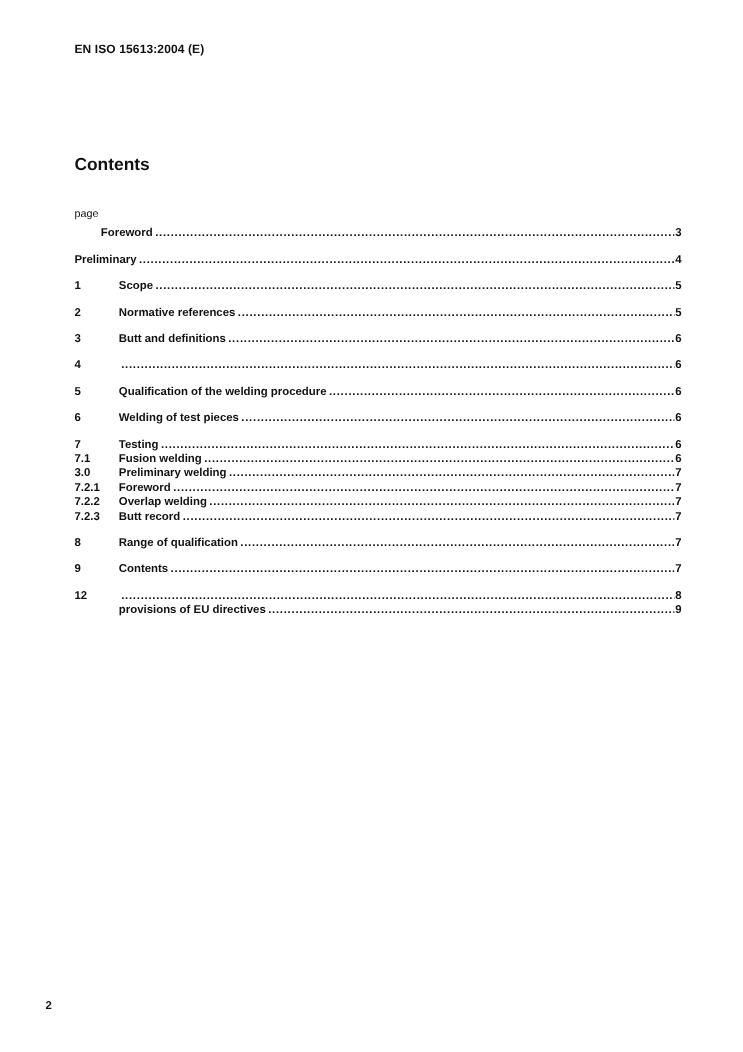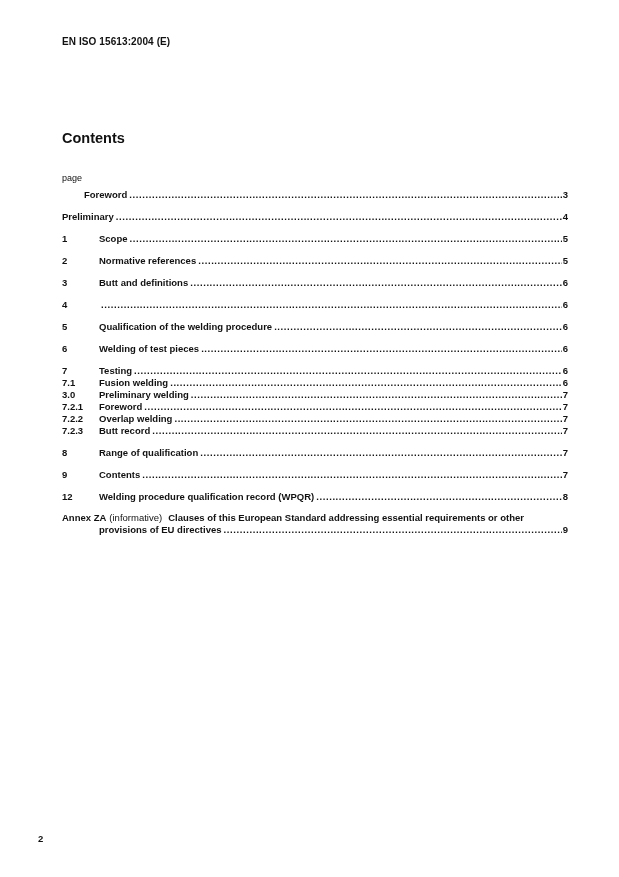--- a/index.html
+++ b/index.html
@@ -177,30 +177,24 @@
 
     <div class="row major">
       <span class="toc-num">9</span>
       <span class="toc-title">Contents</span>
       <span class="dots"></span>
       <span class="toc-page">7</span>
     </div>
 
     <div class="row major">
       <span class="toc-num">12</span>
-      <span class="toc-title">Welding procedure qualification record (WPQR)</span>
       <span class="dots"></span>
       <span class="toc-page">8</span>
     </div>
 
-    <div class="row annex-line1">
-      <span class="annex-name">Annex ZA</span>
-      <span class="annex-qualifier">(informative)</span>
-      <span class="annex-title1">Clauses of this European Standard addressing essential requirements or other</span>
-    </div>
 
     <div class="row">
       <span class="toc-indent"></span>
       <span class="toc-title">provisions of EU directives</span>
       <span class="dots"></span>
       <span class="toc-page">9</span>
     </div>
 
   </div>
 

